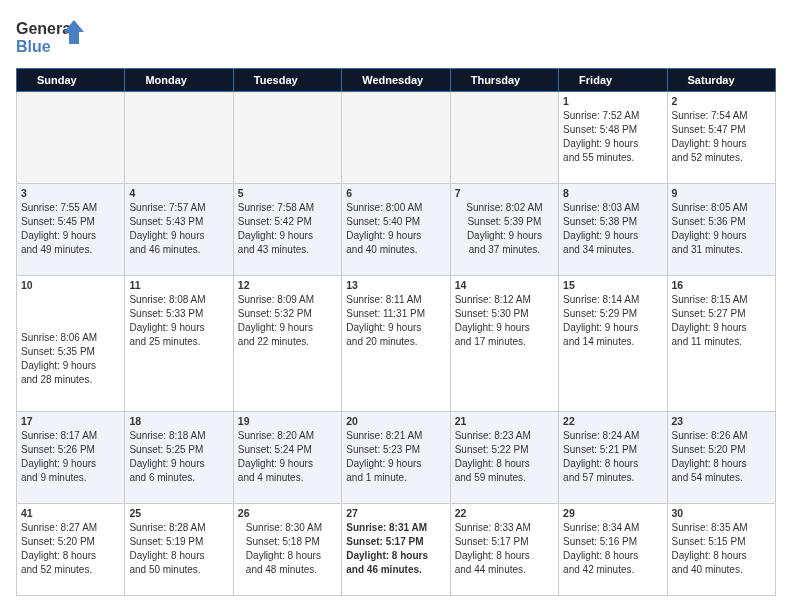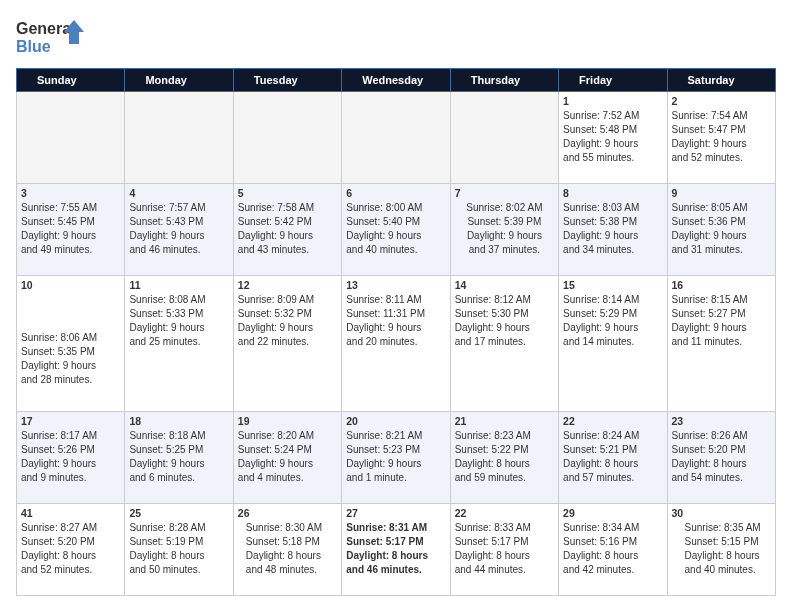--- a/index.html
+++ b/index.html
@@ -329,21 +329,21 @@
           </td>
           <td>
             <span class="day-num">29</span>
             <div class="day-info" style="white-space: pre-line;">Sunrise: 8:34 AM
 Sunset: 5:16 PM
 Daylight: 8 hours
 and 42 minutes.</div>
           </td>
           <td>
             <span class="day-num">30</span>
-            <div class="day-info" style="white-space: pre-line; margin-left: 13px;">Sunrise: 8:35 AM
+            <div class="day-info" style="white-space: pre-line;">Sunrise: 8:35 AM
 Sunset: 5:15 PM
 Daylight: 8 hours
 and 40 minutes.</div>
           </td>
         </tr>
       </tbody>
   </table>
 </div>
 
 </body></html>

